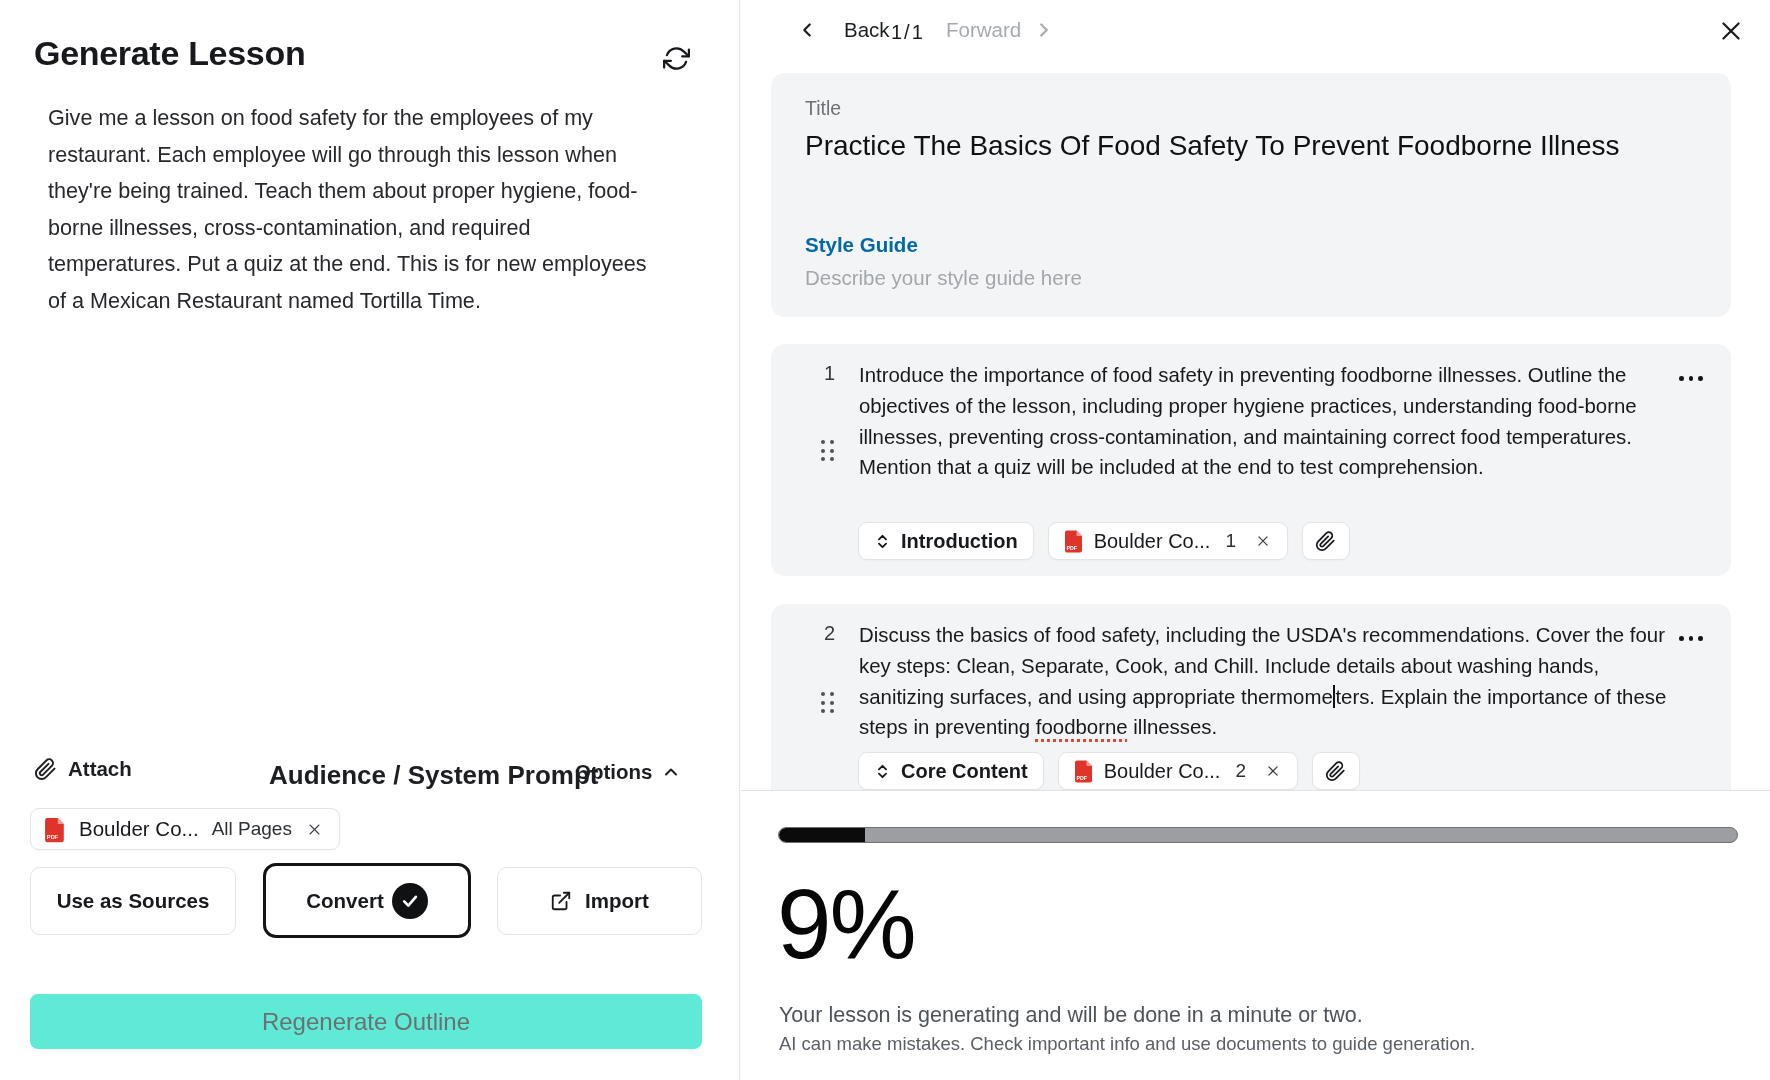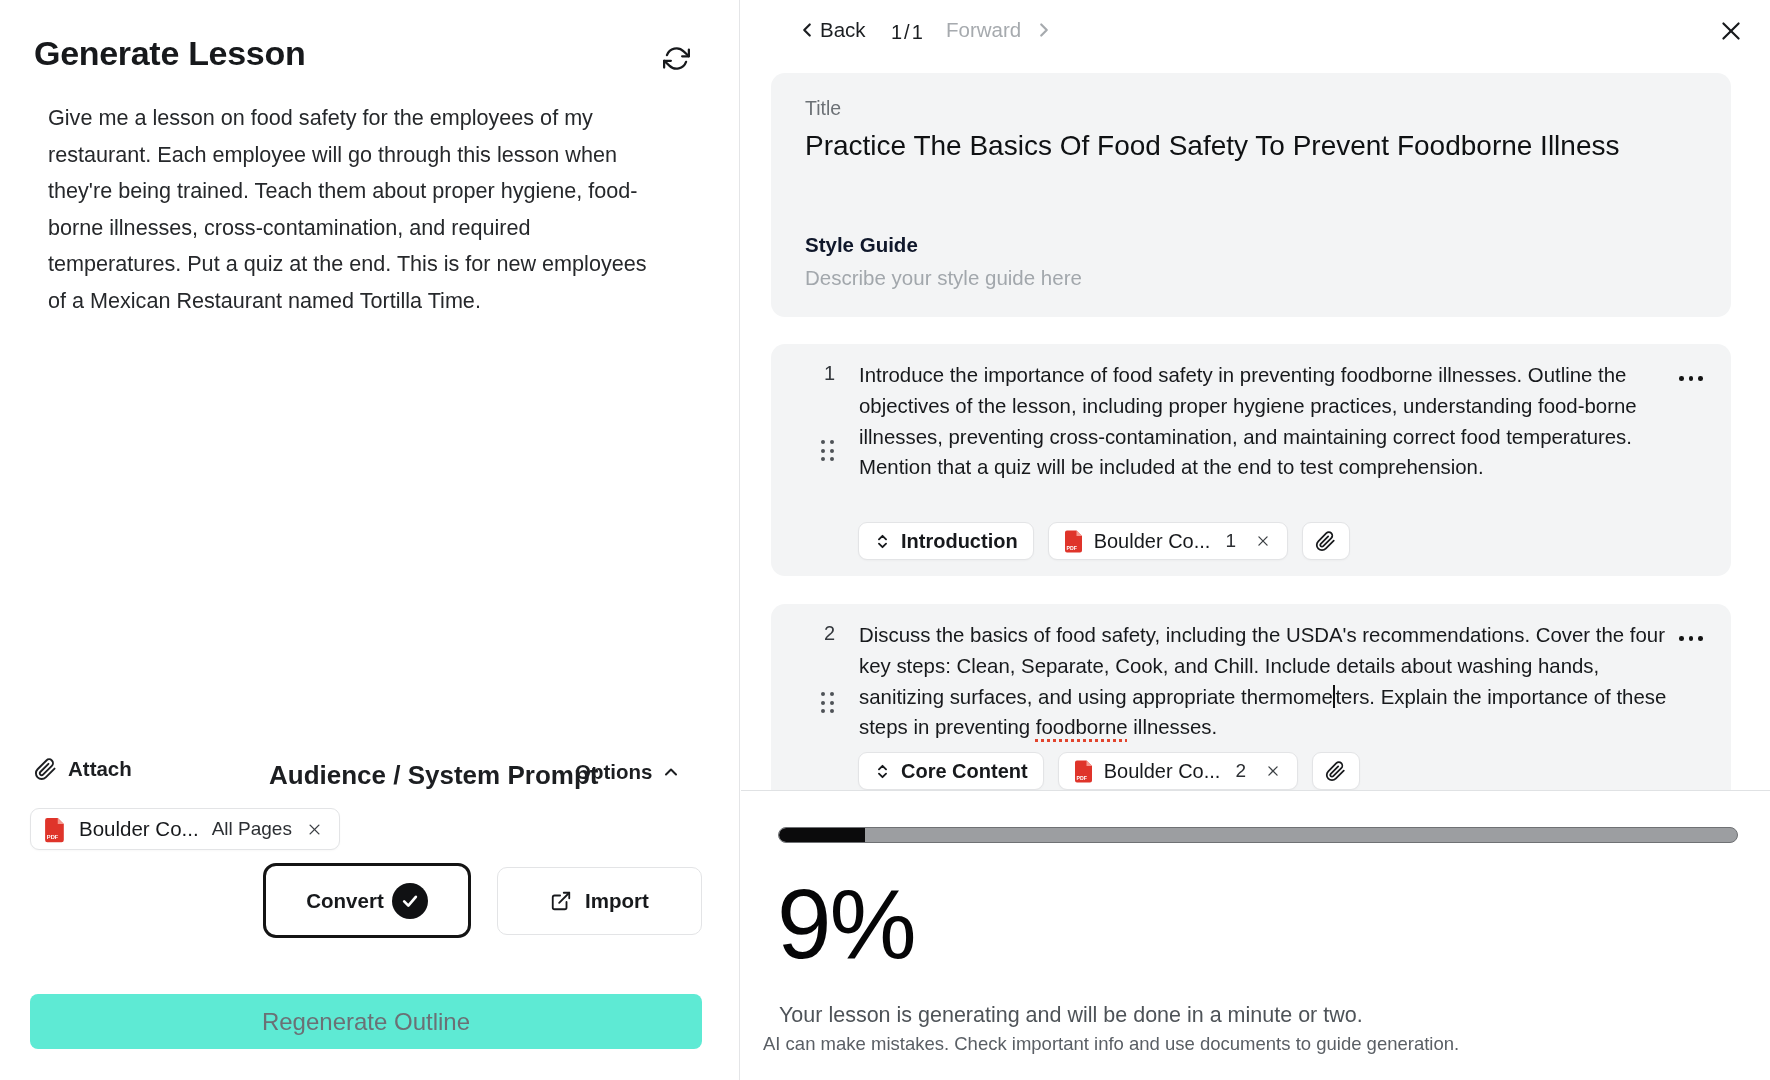--- a/index.html
+++ b/index.html
@@ -41,35 +41,35 @@
   .check-badge { width:36px; height:36px; border-radius:50%; background:#101113;
     display:flex; align-items:center; justify-content:center; }
   .btn-import { left:497px; top:867px; width:205px; height:68px; gap:13px; }
   .regenerate-btn { position:absolute; left:30px; top:994px; width:672px; height:55px;
     background:#5eead4; border-radius:8px; display:flex; align-items:center;
     justify-content:center; font-size:24px; color:#6b7075; }
 
   
   .right-panel { position:absolute; left:741px; top:0; width:1029px; height:100%; background:#fff; }
   .nav-back { position:absolute; left:55px; top:18px; display:flex; align-items:center;
-    gap:2px; font-size:20.5px; font-weight:500; color:#1b1e21; }
+    gap:26px; font-size:20.5px; font-weight:500; color:#1b1e21; }
   .page-indicator { position:absolute; left:150px; top:21px; font-size:20px; font-weight:500;
     letter-spacing:2px; color:#1b1e21; }
   .nav-forward { position:absolute; left:205px; top:18px; display:flex; align-items:center;
     gap:12px; font-size:20.5px; font-weight:500; color:#a6aaae; }
   .close-btn { position:absolute; right:22px; top:14px; width:34px; height:34px;
     display:flex; align-items:center; justify-content:center; color:#17191c; }
 
   .card { position:absolute; left:30px; width:960px; background:#f3f4f5; border-radius:14px; }
   .title-card { top:73px; height:244px; }
   .card-label { position:absolute; left:34px; top:24px; font-size:19.5px; color:#6c7176; }
   .lesson-title { position:absolute; left:34px; top:50px; width:820px;
     font-size:28px; font-weight:500; line-height:46px; color:#0f1113; }
   .style-guide-label { position:absolute; left:34px; top:160px; font-size:20.5px;
-    font-weight:600; color:#0f172a; }
+    font-weight:600; color:#0369a1; }
   .style-guide-input { position:absolute; left:34px; top:193px; width:860px;
     font-size:20.5px; color:#a2a7ac; }
 
   .outline-card-1 { top:344px; height:232px; }
   .outline-card-2 { top:604px; height:212px; }
   .item-number { position:absolute; left:53px; top:18px; font-size:20px; color:#35393e; }
   .item-text { position:absolute; left:88px; top:16px; width:830px;
     font-size:20.4px; line-height:30.8px; color:#17191c; }
   .caret { display:inline-block; width:1.6px; height:23px; background:#111;
     vertical-align:-4px; margin:0 0.5px; }
@@ -93,21 +93,21 @@
   .tag-clip { width:48px; justify-content:center; padding:0; }
 
   .overlay { position:absolute; left:0; right:0; top:790px; bottom:0; background:#fff;
     border-top:1px solid #e0e2e4; z-index:5; }
   .progress-track { position:absolute; left:37px; top:36px; width:960px; height:16px;
     background:#9c9ea1; border:1px solid #6f7174; border-radius:9px; overflow:hidden; }
   .progress-fill { height:100%; background:#0b0b0c; border-radius:8px 0 0 8px; width:0; }
   .big-percent { position:absolute; left:36px; top:84px; font-size:98px; font-weight:400;
     letter-spacing:-2px; color:#060607; line-height:1; }
   .gen-message { position:absolute; left:38px; top:212px; font-size:21.5px; color:#4e5358; }
-  .gen-disclaimer { position:absolute; left:22px; top:242px; font-size:18.5px; color:#5a5f65; }
+  .gen-disclaimer { position:absolute; left:38px; top:242px; font-size:18.5px; color:#5a5f65; }
 </style>
 </head>
 <body>
 
 <div id="app">
 
   <section class="left-panel">
     <h1 class="panel-title">Generate Lesson</h1>
 
     <button class="refresh-btn">
@@ -145,20 +145,21 @@
       <span class="chip-name">Boulder Co...</span>
       <span class="chip-pages">All Pages</span>
       <button class="chip-remove">
         <svg width="15" height="15" viewBox="0 0 24 24" fill="none" stroke="#3c4044" stroke-width="2.2" stroke-linecap="round">
           <line x1="5" y1="5" x2="19" y2="19"></line>
             <line x1="19" y1="5" x2="5" y2="19"></line>
         </svg>
       </button>
     </div>
 
+    <button class="btn btn-sources">Use as Sources</button>
 
     <button class="btn btn-convert">
       <span>Convert</span>
       <span class="check-badge">
         <svg width="20" height="20" viewBox="0 0 24 24" fill="none" stroke="#ffffff" stroke-width="3.2" stroke-linecap="round" stroke-linejoin="round">
           <polyline points="5 12.5 10 17.5 19 7"></polyline>
         </svg>
       </span>
     </button>
 

